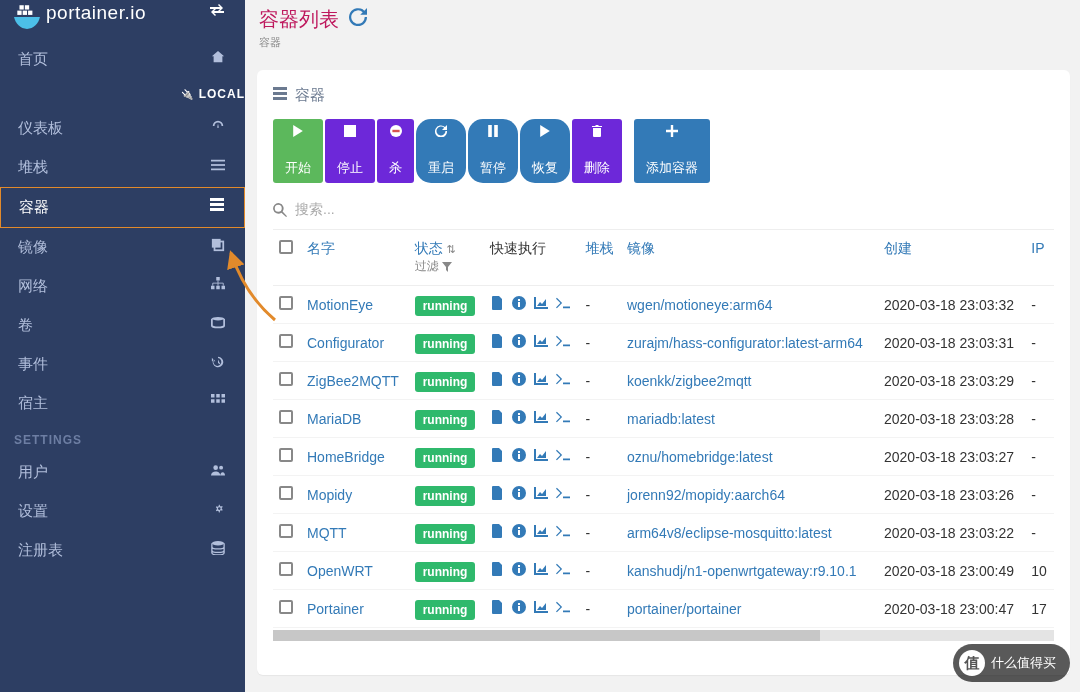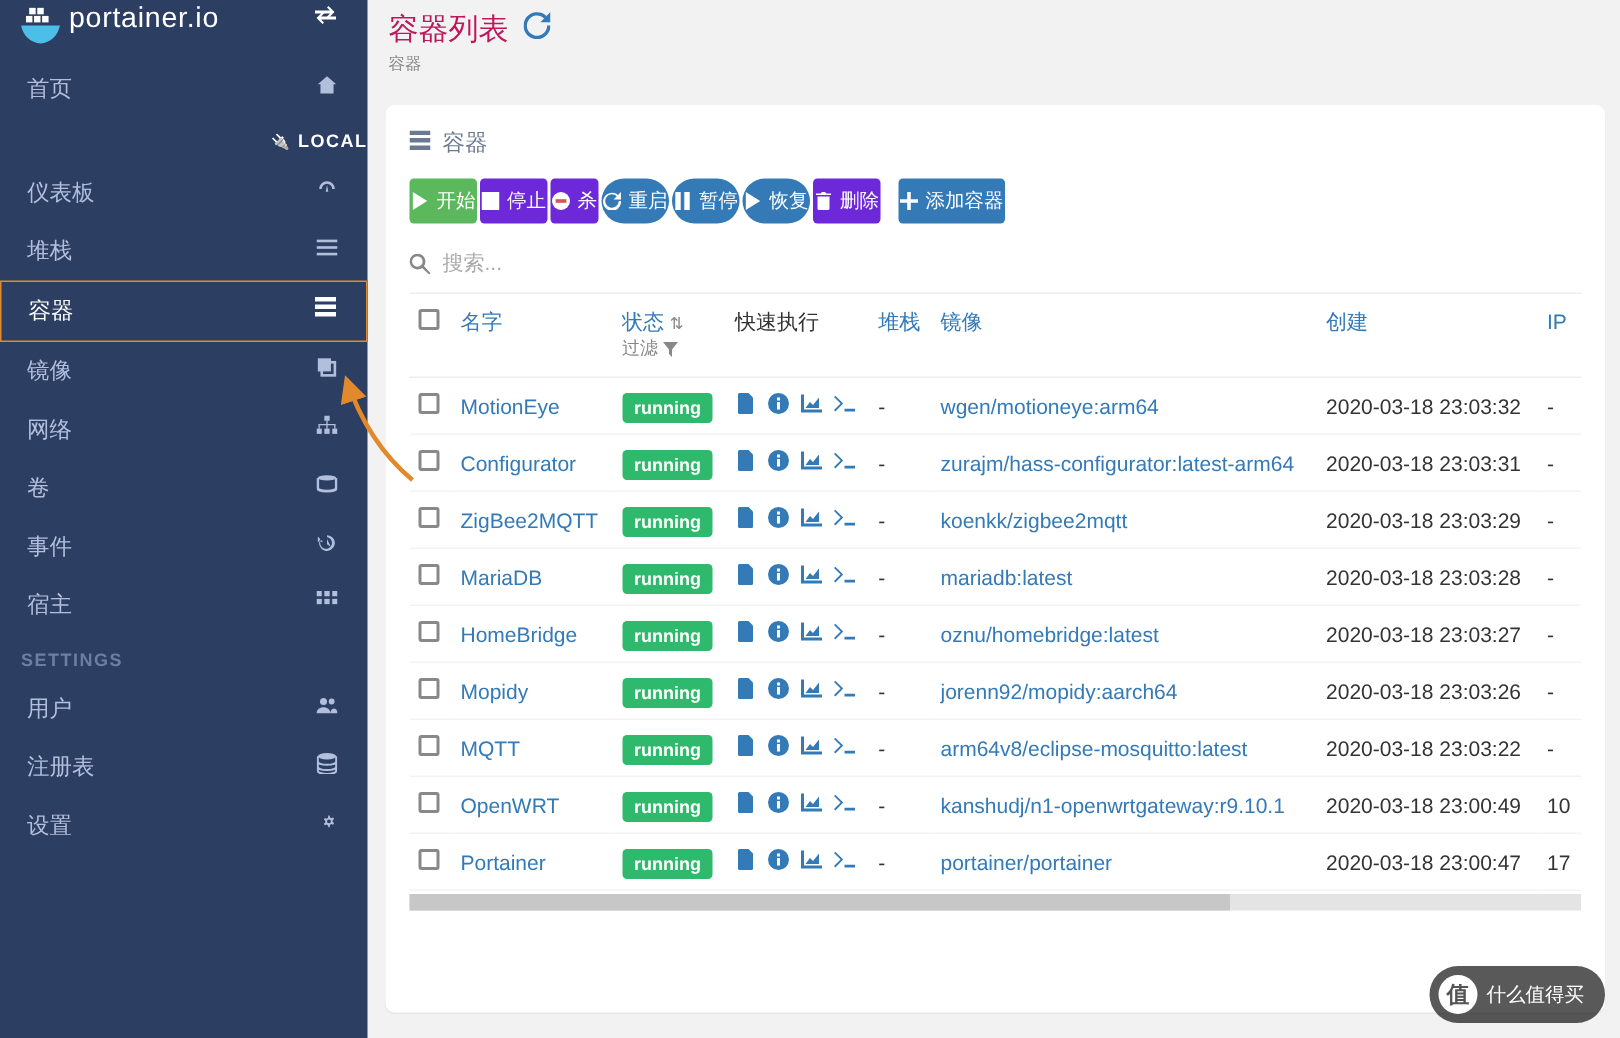--- a/index.html
+++ b/index.html
@@ -16,21 +16,21 @@
 .local-label::before { content: "\1F50C"; font-size: 10px; margin-right: 4px; filter: brightness(2); }
 .section-label { color: #6d7ea3; font-size: 12px; letter-spacing: 1px; font-weight: 600; padding: 10px 14px 6px; }
 .main { margin-left: 245px; height: 692px; background: #f2f2f2; padding: 0 0 0 12px; overflow: hidden; }
 .page-head { padding: 6px 0 10px 2px; }
 .page-title { color: #be185d; font-size: 20px; font-weight: 500; display: inline-block; }
 .refresh-icn { color: #337ab7; font-size: 18px; margin-left: 6px; cursor: pointer; }
 .breadcrumb { font-size: 11px; color: #888; margin-top: 2px; }
 .panel { background: #fff; border-radius: 6px; margin: 10px 10px 0 0; padding: 16px 16px 0; box-shadow: 0 1px 1px rgba(0,0,0,.05); height: 605px; overflow: hidden; }
 .panel-title { color: #6b7a90; font-size: 15px; display: flex; align-items: center; gap: 8px; margin-bottom: 14px; }
 .panel-title .bars-icn { display: inline-block; }
-.btn { display: inline-flex; align-items: center; gap: 5px; color: #fff; border: none; padding: 6px 1px; font-size: 13px; border-radius: 3px; cursor: pointer; }
+.btn { display: inline-flex; align-items: center; gap: 22px; color: #fff; border: none; padding: 6px 12px; font-size: 13px; border-radius: 3px; cursor: pointer; flex-direction: column; }
 .btn-row { display: flex; gap: 2px; margin-bottom: 14px; }
 .btn.green { background: #5cb85c; }
 .btn.red { background: #6d28d9; }
 .btn.blue { background: #337ab7; border-radius: 15px; }
 .btn.darkblue { background: #337ab7; margin-left: 10px; }
 .search-row { display: flex; align-items: flex-end; gap: 8px; color: #888; padding: 4px 0 12px; border-bottom: 1px solid #eee; }
 .search-row input { border: none; outline: none; font-size: 14px; color: #555; width: 300px; }
 .search-row input::placeholder { color: #aaa; }
 .table { width: 100%; border-collapse: collapse; }
 .th { text-align: left; color: #337ab7; font-size: 14px; font-weight: 400; padding: 10px 6px; border-bottom: 1px solid #eee; vertical-align: top; }
@@ -157,30 +157,30 @@
   <div id="nav-settings">
       <div class="nav-item">
         <span>用户</span>
         <span class="icn"><svg class="icn-sm" viewBox="0 0 18 14" fill="currentColor">
             <circle cx="6" cy="4" r="3"></circle>
             <circle cx="13" cy="4" r="2.5"></circle>
             <path d="M0 14c0-3 3-5 6-5s6 2 6 5zm12 0c0-2 1-4 3-4s3 2 3 4z"></path>
           </svg></span>
       </div>
       <div class="nav-item">
+        <span>设置</span>
+        <span class="icn"><svg class="icn-sm" viewBox="0 0 16 16" fill="currentColor">
+            <path d="M9 3h1l.3 1.5a4 4 0 0 1 1 .6l1.4-.6.7 1.2-1.1 1a4 4 0 0 1 0 1.2l1.1 1-.7 1.2-1.4-.6a4 4 0 0 1-1 .6L10 12H9l-.3-1.5a4 4 0 0 1-1-.6l-1.4.6-.7-1.2 1.1-1a4 4 0 0 1 0-1.2l-1.1-1 .7-1.2 1.4.6a4 4 0 0 1 1-.6zM9.5 6a1.5 1.5 0 1 0 0 3 1.5 1.5 0 0 0 0-3z"></path>
+          </svg></span>
+      </div>
+      <div class="nav-item">
         <span>注册表</span>
         <span class="icn"><svg class="icn-sm" viewBox="0 0 16 16" fill="currentColor">
             <ellipse cx="8" cy="2.5" rx="7" ry="2.5"></ellipse>
             <path d="M1 2.5v4c0 1.4 3 2.5 7 2.5s7-1.1 7-2.5v-4M1 6.5v4c0 1.4 3 2.5 7 2.5s7-1.1 7-2.5v-4M1 10.5v3c0 1.4 3 2.5 7 2.5s7-1.1 7-2.5v-3" fill="none" stroke="currentColor" stroke-width="1.5"></path>
-          </svg></span>
-      </div>
-      <div class="nav-item">
-        <span>设置</span>
-        <span class="icn"><svg class="icn-sm" viewBox="0 0 16 16" fill="currentColor">
-            <path d="M9 3h1l.3 1.5a4 4 0 0 1 1 .6l1.4-.6.7 1.2-1.1 1a4 4 0 0 1 0 1.2l1.1 1-.7 1.2-1.4-.6a4 4 0 0 1-1 .6L10 12H9l-.3-1.5a4 4 0 0 1-1-.6l-1.4.6-.7-1.2 1.1-1a4 4 0 0 1 0-1.2l-1.1-1 .7-1.2 1.4.6a4 4 0 0 1 1-.6zM9.5 6a1.5 1.5 0 1 0 0 3 1.5 1.5 0 0 0 0-3z"></path>
           </svg></span>
       </div>
     </div>
 </div>
 
 <div class="main">
   <div class="page-head">
     <span class="page-title">容器列表</span>
     <span class="refresh-icn">
       <svg width="18" height="18" viewBox="0 0 16 16" fill="currentColor">

